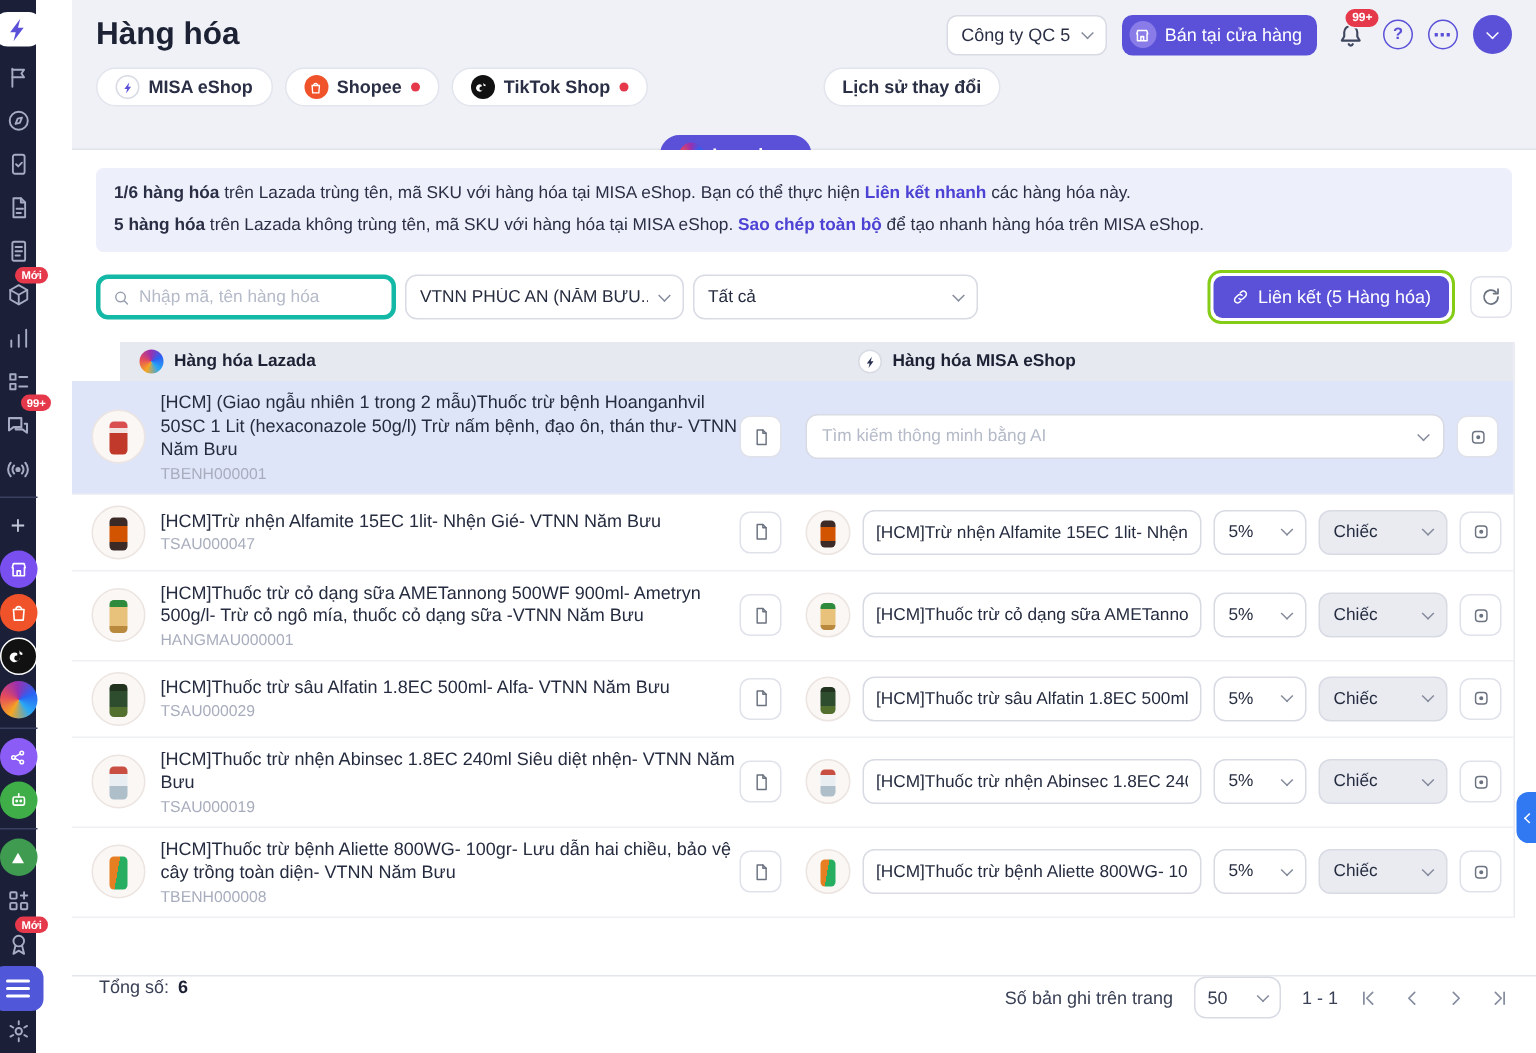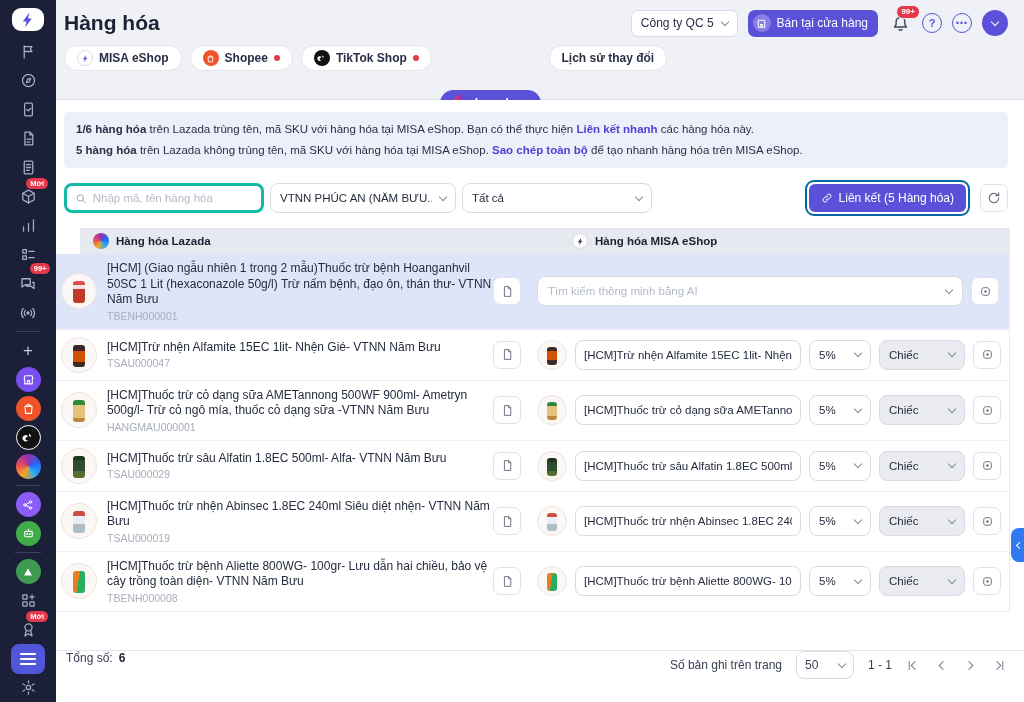--- a/index.html
+++ b/index.html
@@ -1,20 +1,20 @@
 <!DOCTYPE html>
 <html><head>
 <meta charset="utf-8">
 <style>
   * { box-sizing: border-box; margin: 0; padding: 0; }
   html,body { width:1024px; height:702px; overflow:hidden; }
   body { font-family:"Liberation Sans","DejaVu Sans",sans-serif; background:#fff; position:relative; color:#262c40; }
 
   
-  .sidebar { position:absolute; left:0; top:0; bottom:0; width:56px; background:#1b2038;
+  .sidebar { position:absolute; left:0; top:0; bottom:0; width:24px; background:#1b2038;
              display:flex; flex-direction:column; align-items:center; padding-top:8px; z-index:5; }
   .logo { width:32px; height:32px; background:#fff; border-radius:9px; display:flex; align-items:center; justify-content:center; margin-bottom:6px; }
   .sb-item { width:48px; height:29px; display:flex; align-items:center; justify-content:center; color:#a6acc2; position:relative; flex:none; }
   .sb-div { width:26px; height:1px; background:#3a4160; margin:4px 0; flex:none; }
   .badge-new { position:absolute; top:-4px; right:4px; background:#e5394b; color:#fff; font-size:7.5px; font-weight:bold;
                border-radius:8px; padding:1px 4px; line-height:9px; }
   .badge-99 { position:absolute; top:-6px; right:2px; background:#e5394b; color:#fff; font-size:7.5px; font-weight:bold;
               border-radius:8px; padding:1.5px 3.5px; line-height:8px; }
   .circ { width:25px; height:25px; border-radius:50%; display:flex; align-items:center; justify-content:center; }
   .c-purple { background:#7a4ff0; } .c-orange { background:#f05329; } .c-black { background:#111; border:1.5px solid #fff; }
@@ -66,21 +66,21 @@
 
   .filters { display:flex; align-items:center; margin:0 16px 12px; gap:6px; }
   .search-box { width:200px; height:30px; border:3px solid #14b8a6; border-radius:8px; background:#fff;
                 display:flex; align-items:center; padding:0 8px; gap:6px; }
   .search-box input { border:none; outline:none; font-size:11.5px; width:100%; font-family:inherit; color:#262c40; background:transparent; }
   .search-box input::placeholder { color:#b4bac7; }
   .sel { height:30px; border:1px solid #d8dbe4; border-radius:8px; background:#fff; display:flex; align-items:center;
          justify-content:space-between; padding:0 9px; font-size:11.5px; color:#262c40; cursor:pointer; gap:8px; }
   .sel-store { width:186px; } .sel-status { width:190px; }
   .spacer { flex:1; }
-  .red-ring { border:2px solid #0369a1; border-radius:9px; padding:2px; display:flex; }
+  .red-ring { border:2px solid #84cc16; border-radius:9px; padding:2px; display:flex; }
   .link-btn { background:#5b51d8; color:#fff; border:none; border-radius:6px; height:28px; padding:0 12px;
               display:flex; align-items:center; gap:6px; font-size:12px; cursor:pointer; font-family:inherit; }
   .icon-btn { width:28px; height:28px; border:1px solid #dfe2ea; border-radius:7px; background:#fff;
               display:flex; align-items:center; justify-content:center; cursor:pointer; color:#6b7280; flex:none; }
 
   
   .table { margin-right:14px; border-right:1px solid #e9ebf1; }
   .t-head { display:flex; background:#e7e9f0; height:26px; align-items:center; font-size:11.5px; font-weight:bold; color:#1c2134;margin-left:32px; }
   .t-head .col { display:flex; align-items:center; gap:7px; }
   .col1 { width:492px; padding-left:13px; } .col2 { flex:1; }

